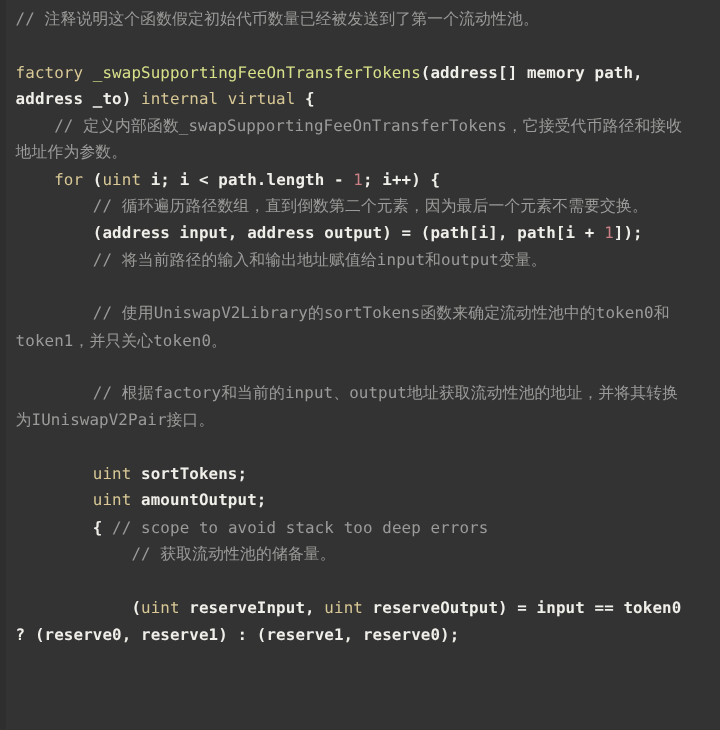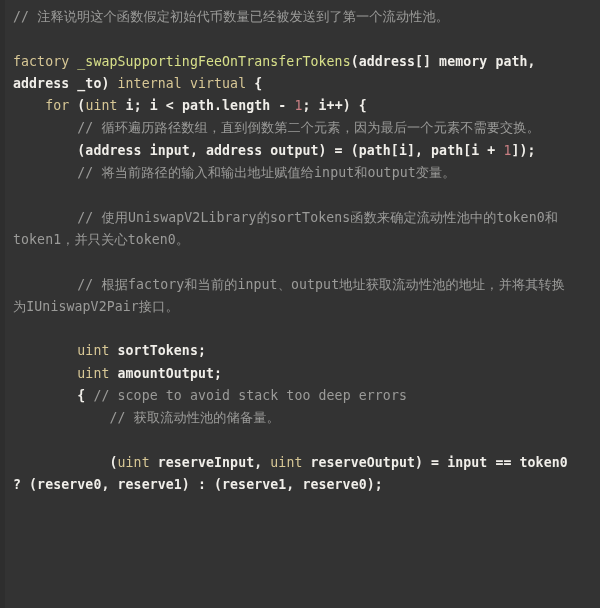--- a/index.html
+++ b/index.html
@@ -37,20 +37,21 @@
   .tok-comment-cn { color:#9b9b99; }
 </style>
 </head>
 <body>
 
 <div id="code-block">
   <div id="code-lines">
       <div class="code-line"><span class="tok-comment">// </span><span class="tok-comment-cn">注释说明这个函数假定初始代币数量已经被发送到了第一个流动性池。</span></div>
       <div class="code-line blank"></div>
       <div class="code-line"><span class="tok-kw">factory</span><span class="tok-plain"> </span><span class="tok-fn">_swapSupportingFeeOnTransferTokens</span><span class="tok-plain">(address[] memory path, address _to) </span><span class="tok-kw">internal</span><span class="tok-plain"> </span><span class="tok-kw">virtual</span><span class="tok-plain"> {</span></div>
+      <div class="code-line"><span class="tok-comment">    // </span><span class="tok-comment-cn">定义内部函数_swapSupportingFeeOnTransferTokens，它接受代币路径和接收地址作为参数。</span></div>
       <div class="code-line"><span class="tok-plain">    </span><span class="tok-kw">for</span><span class="tok-plain"> (</span><span class="tok-kw">uint</span><span class="tok-plain"> i; i &lt; path.length - </span><span class="tok-num">1</span><span class="tok-plain">; i++) {</span></div>
       <div class="code-line"><span class="tok-comment">        // </span><span class="tok-comment-cn">循环遍历路径数组，直到倒数第二个元素，因为最后一个元素不需要交换。</span></div>
       <div class="code-line"><span class="tok-plain">        (address input, address output) = (path[i], path[i + </span><span class="tok-num">1</span><span class="tok-plain">]);</span></div>
       <div class="code-line"><span class="tok-comment">        // </span><span class="tok-comment-cn">将当前路径的输入和输出地址赋值给input和output变量。</span></div>
       <div class="code-line blank"></div>
       <div class="code-line"><span class="tok-comment">        // </span><span class="tok-comment-cn">使用UniswapV2Library的sortTokens函数来确定流动性池中的token0和token1，并只关心token0。</span></div>
       <div class="code-line blank"></div>
       <div class="code-line"><span class="tok-comment">        // </span><span class="tok-comment-cn">根据factory和当前的input、output地址获取流动性池的地址，并将其转换为IUniswapV2Pair接口。</span></div>
       <div class="code-line blank"></div>
       <div class="code-line"><span class="tok-plain">        </span><span class="tok-kw">uint</span><span class="tok-plain"> sortTokens;</span></div>

